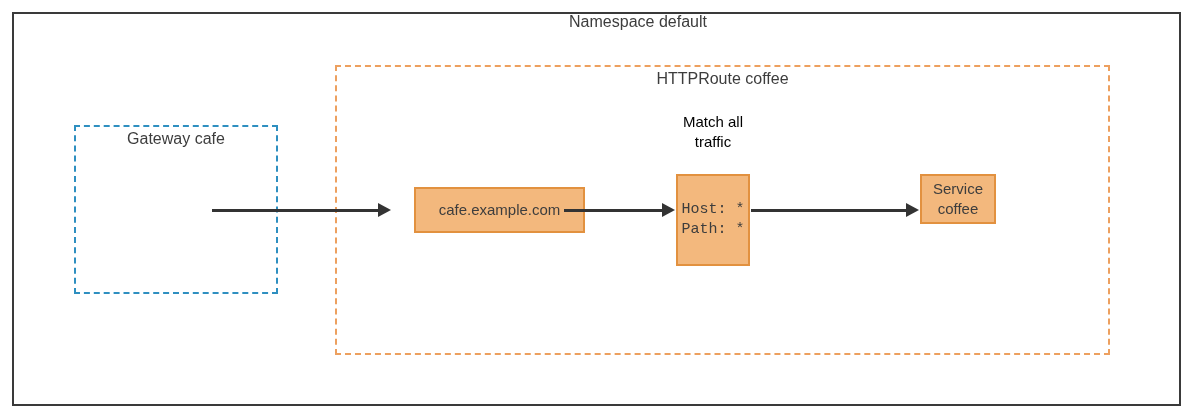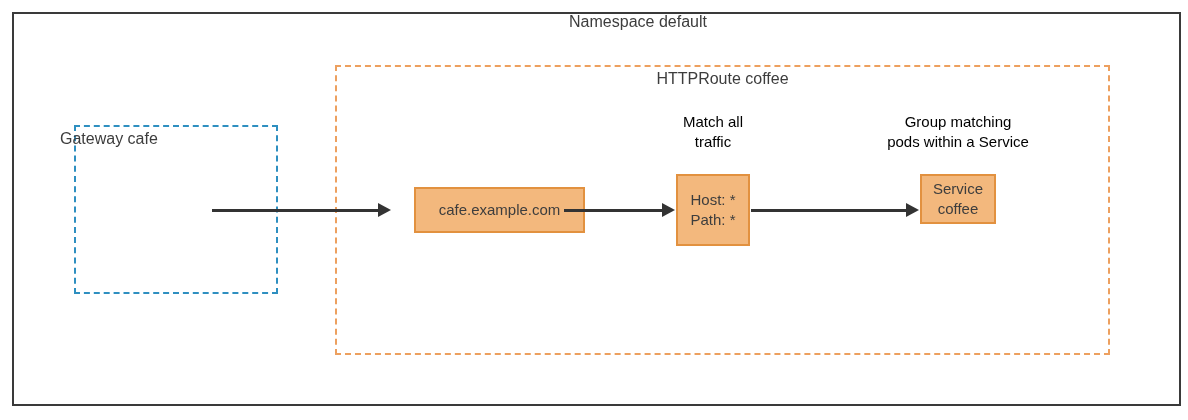--- a/index.html
+++ b/index.html
@@ -33,22 +33,23 @@
     padding-left: 44px;
   }
 
   
   .gateway-box {
     left: 74px; top: 125px;
     width: 200px; height: 165px;
     border: 2px dashed #2e8fc0;
   }
   .gateway-title {
-    left: 60px; top: 130px;
+    left: 74px; top: 130px;
     width: 204px;
+    text-align: center;
     font-size: 16px;
   }
 
   
   .httproute-box {
     left: 335px; top: 65px;
     width: 771px; height: 286px;
     border: 2px dashed #eda05f;
   }
   .httproute-title {
@@ -71,21 +72,21 @@
   .node-blue {
     background: #b3d8e8;
     border: 2px solid #4d8fb0;
   }
   .node-orange {
     background: #f3b87d;
     border: 2px solid #e2913f;
   }
   .node-listener  { left: 129px; top: 186px; width: 82px;  height: 49px; }
   .node-hostname  { left: 392px; top: 187px; width: 171px; height: 46px; margin-left: 22px; }
-  .node-match     { left: 676px; top: 174px; width: 74px;  height: 72px; text-align: center; }
+  .node-match     { left: 676px; top: 174px; width: 74px;  height: 92px; text-align: center; font-family: Liberation Mono, monospace; }
   .node-service   { left: 920px; top: 174px; width: 76px;  height: 50px; text-align: center; }
   .node .multiline span { display: block; }
 
   
   .caption {
     font-size: 15px;
     line-height: 20px;
     text-align: center;
     color: #000000;
   }
@@ -124,24 +125,20 @@
   <div class="abs gateway-box"></div>
   <div class="abs gateway-title">Gateway cafe</div>
 
   <div class="abs httproute-box"></div>
   <div class="abs httproute-title">HTTPRoute coffee</div>
 
   <div class="abs caption caption-match">
     <span>Match all</span>
     <span>traffic</span>
   </div>
-  <div class="abs caption caption-service">
-    <span>Group matching</span>
-    <span>pods within a Service</span>
-  </div>
 
 
   <div class="abs node node-orange node-hostname">
     <span>cafe.example.com</span>
   </div>
 
   <div class="abs node node-orange node-match">
     <div class="multiline">
       <span>Host: *</span>
       <span>Path: *</span>

